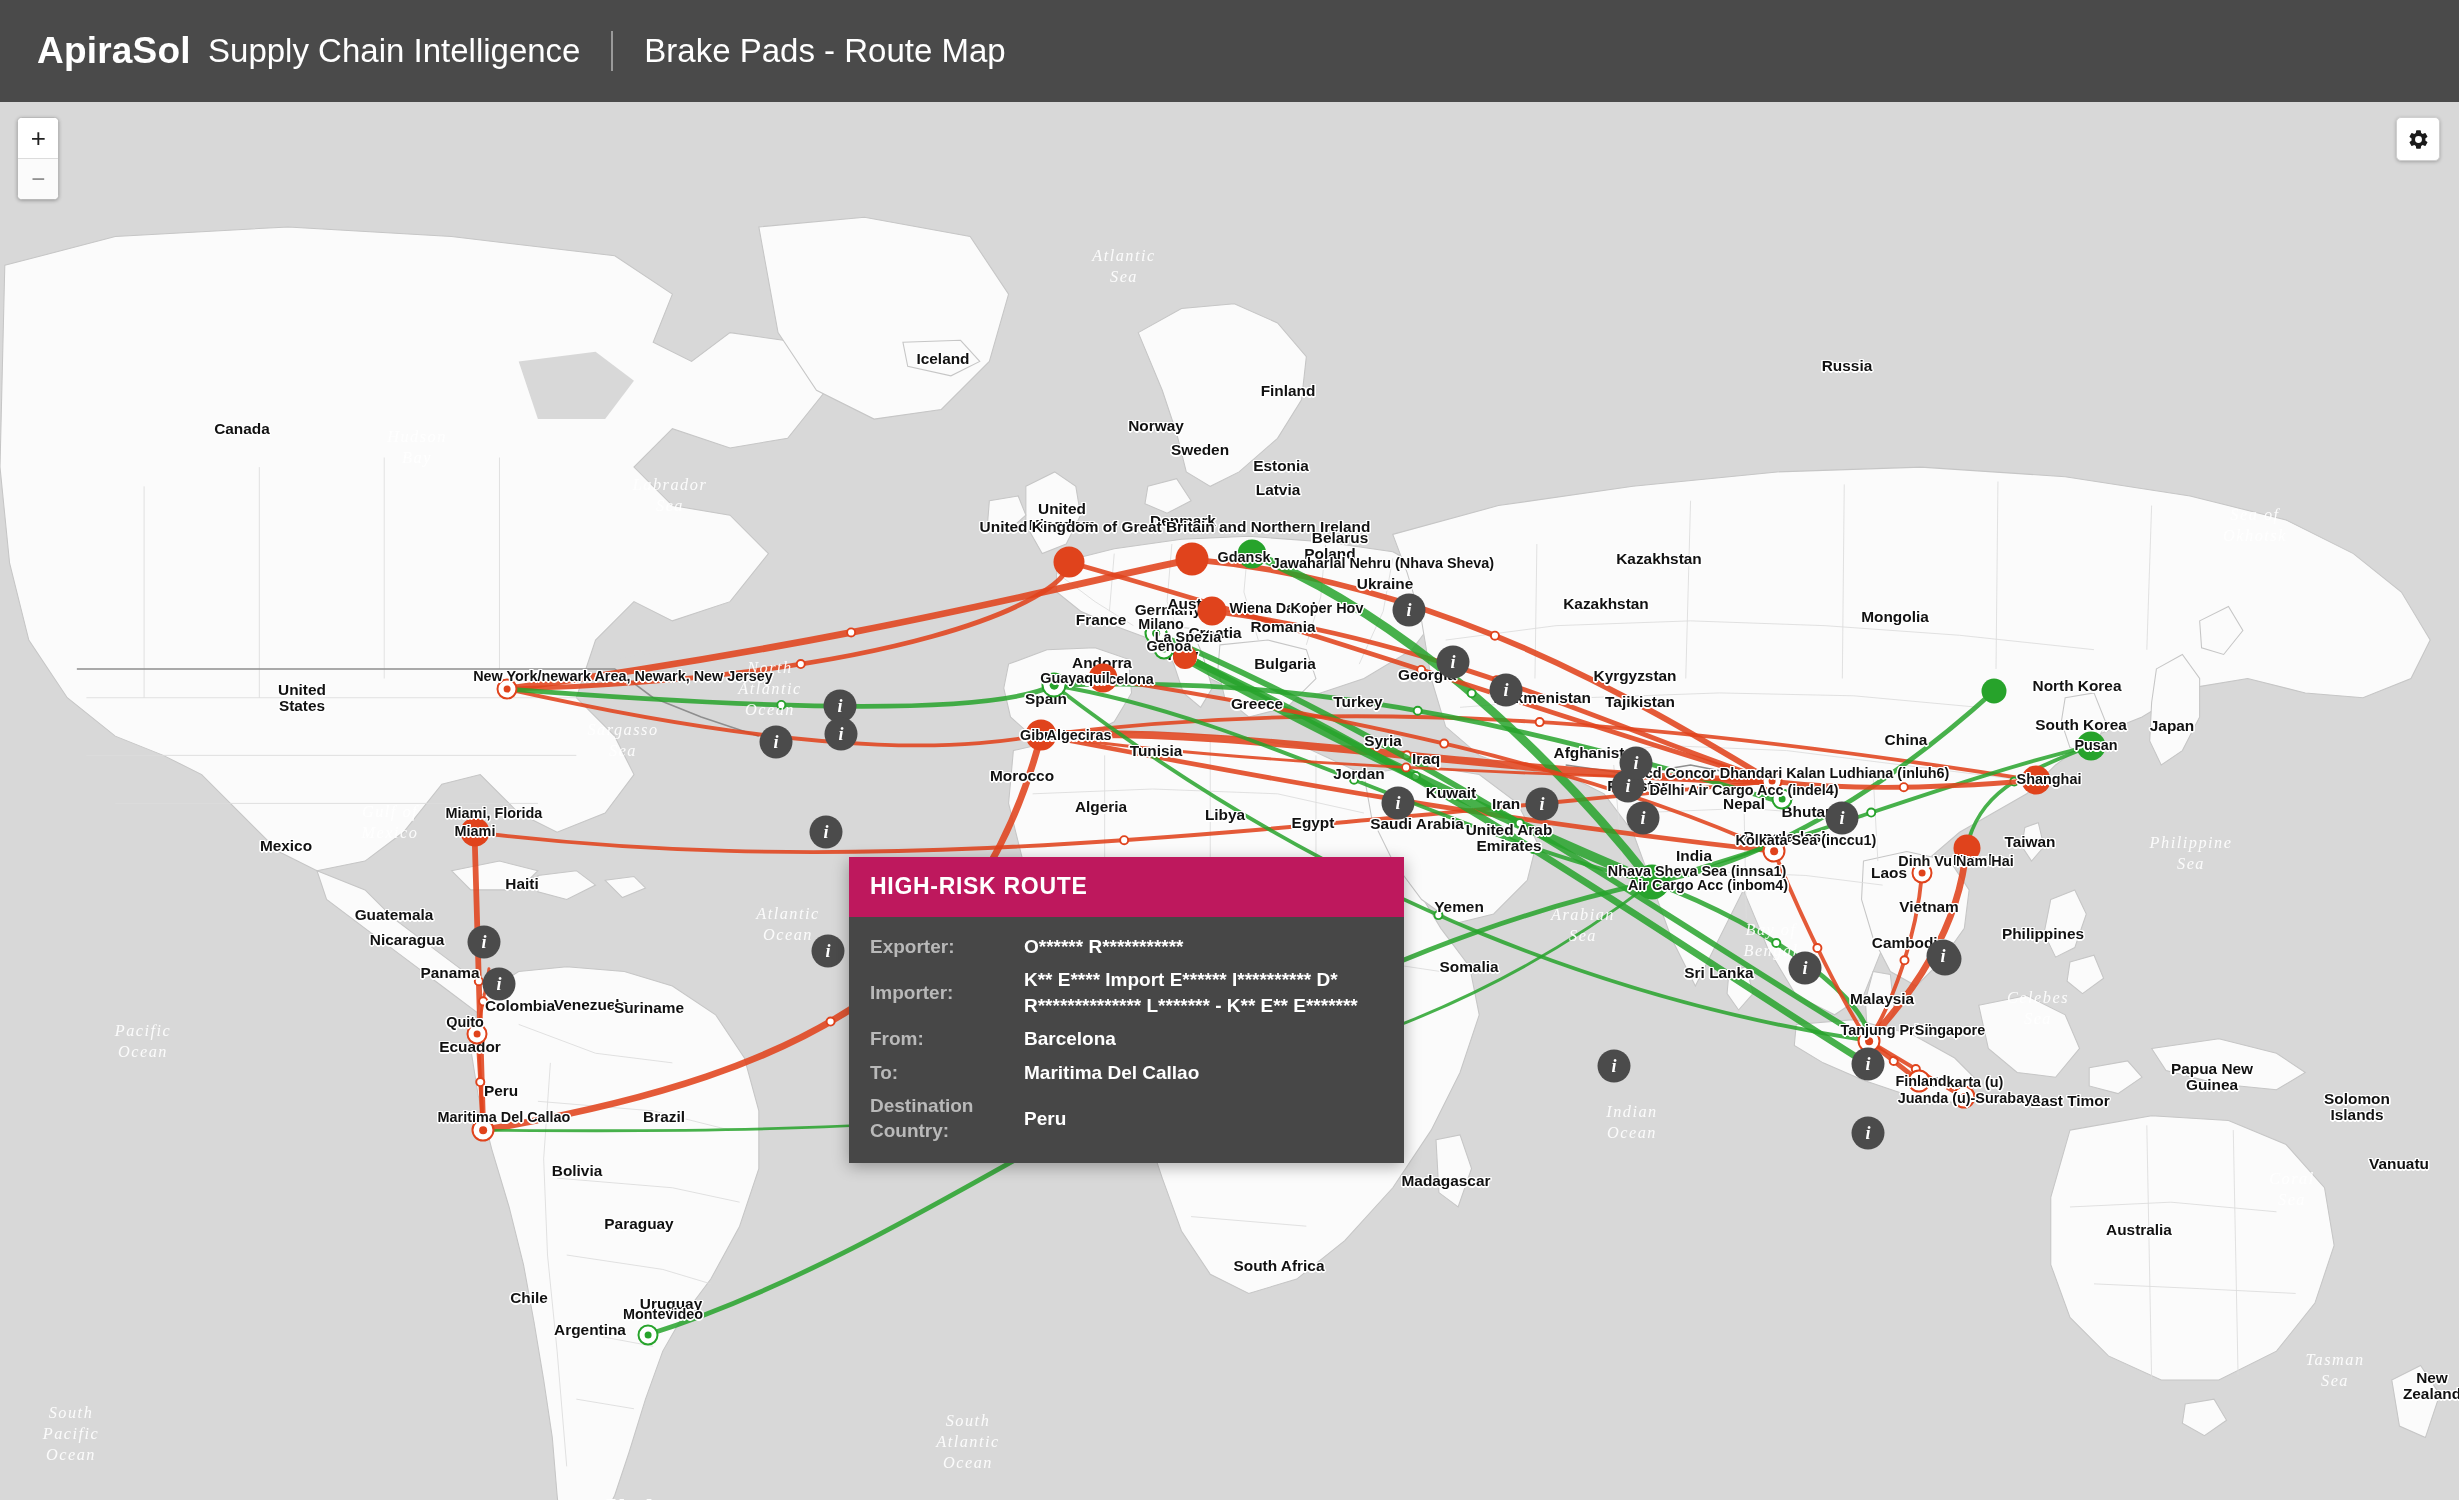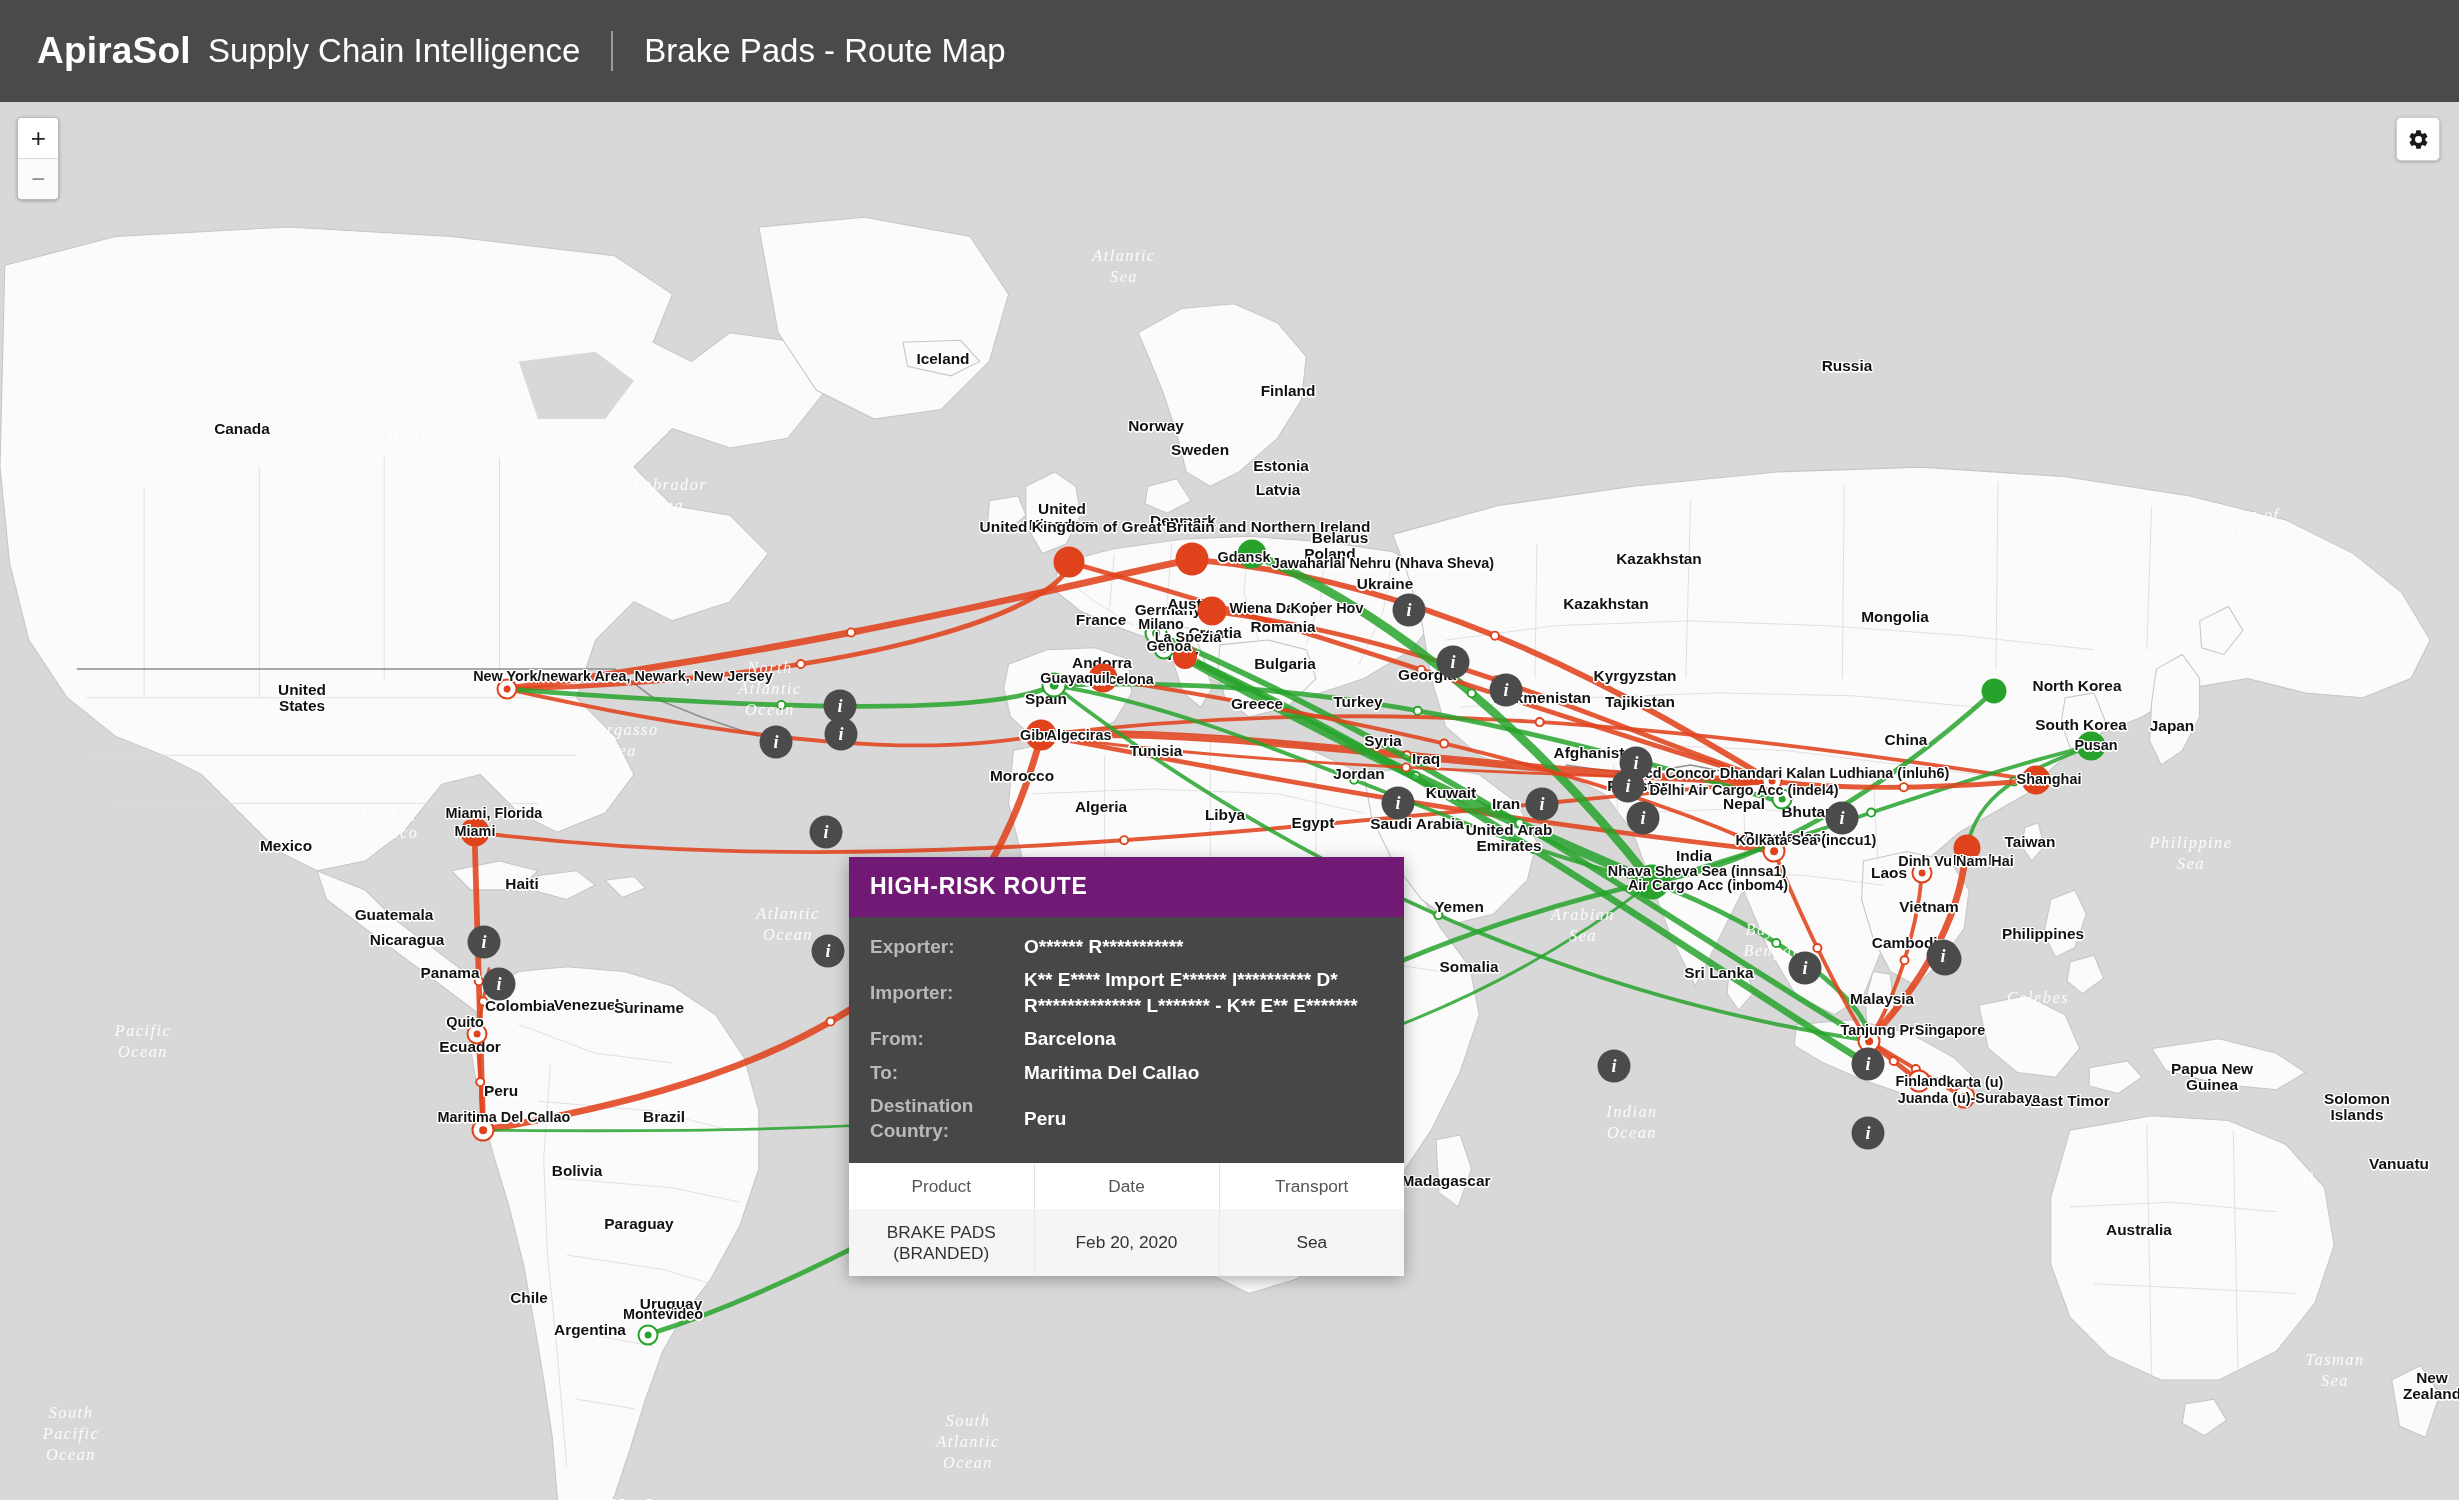--- a/index.html
+++ b/index.html
@@ -104,21 +104,21 @@
     font-family:"Liberation Serif",serif;z-index:25;cursor:pointer;
   }
 
   
   #route-tooltip{
     position:absolute;left:849px;top:755px;width:555px;z-index:50;
     box-shadow:0 3.8px 15.4px rgba(0,0,0,.33);
     font-family:"Liberation Sans",sans-serif;
   }
   #tooltip-header{
-    background:#701a75;color:#ffffff;font-weight:bold;font-size:23px;
+    background:#be185d;color:#ffffff;font-weight:bold;font-size:23px;
     letter-spacing:0.7px;padding:16.3px 21px;box-sizing:border-box;
   }
   #tooltip-body{
     background:#474747;padding:17.3px 21px 19px 21px;box-sizing:border-box;
   }
   .tt-row{display:flex;align-items:flex-start;margin-bottom:7.7px;}
   .tt-row:last-child{margin-bottom:0;}
   .tt-label{
     color:#b9b9b9;font-size:19px;font-weight:bold;width:154px;flex:none;
     line-height:1.35;
@@ -634,32 +634,16 @@
       </div>
       <div class="tt-row">
         <div class="tt-label">To:</div>
         <div class="tt-value">Maritima Del Callao</div>
       </div>
       <div class="tt-row tt-row-multiline">
         <div class="tt-label">Destination Country:</div>
         <div class="tt-value">Peru</div>
       </div>
     </div>
-    <table id="tooltip-table">
-      <thead>
-          <tr id="tooltip-table-head">
-            <th>Product</th>
-            <th>Date</th>
-            <th>Transport</th>
-          </tr>
-        </thead>
-      <tbody id="tooltip-table-body">
-          <tr>
-            <td>BRAKE PADS (BRANDED)</td>
-            <td>Feb 20, 2020</td>
-            <td>Sea</td>
-          </tr>
-        </tbody>
-    </table>
   </div>
 
 </div>
 
 
 </body></html>

